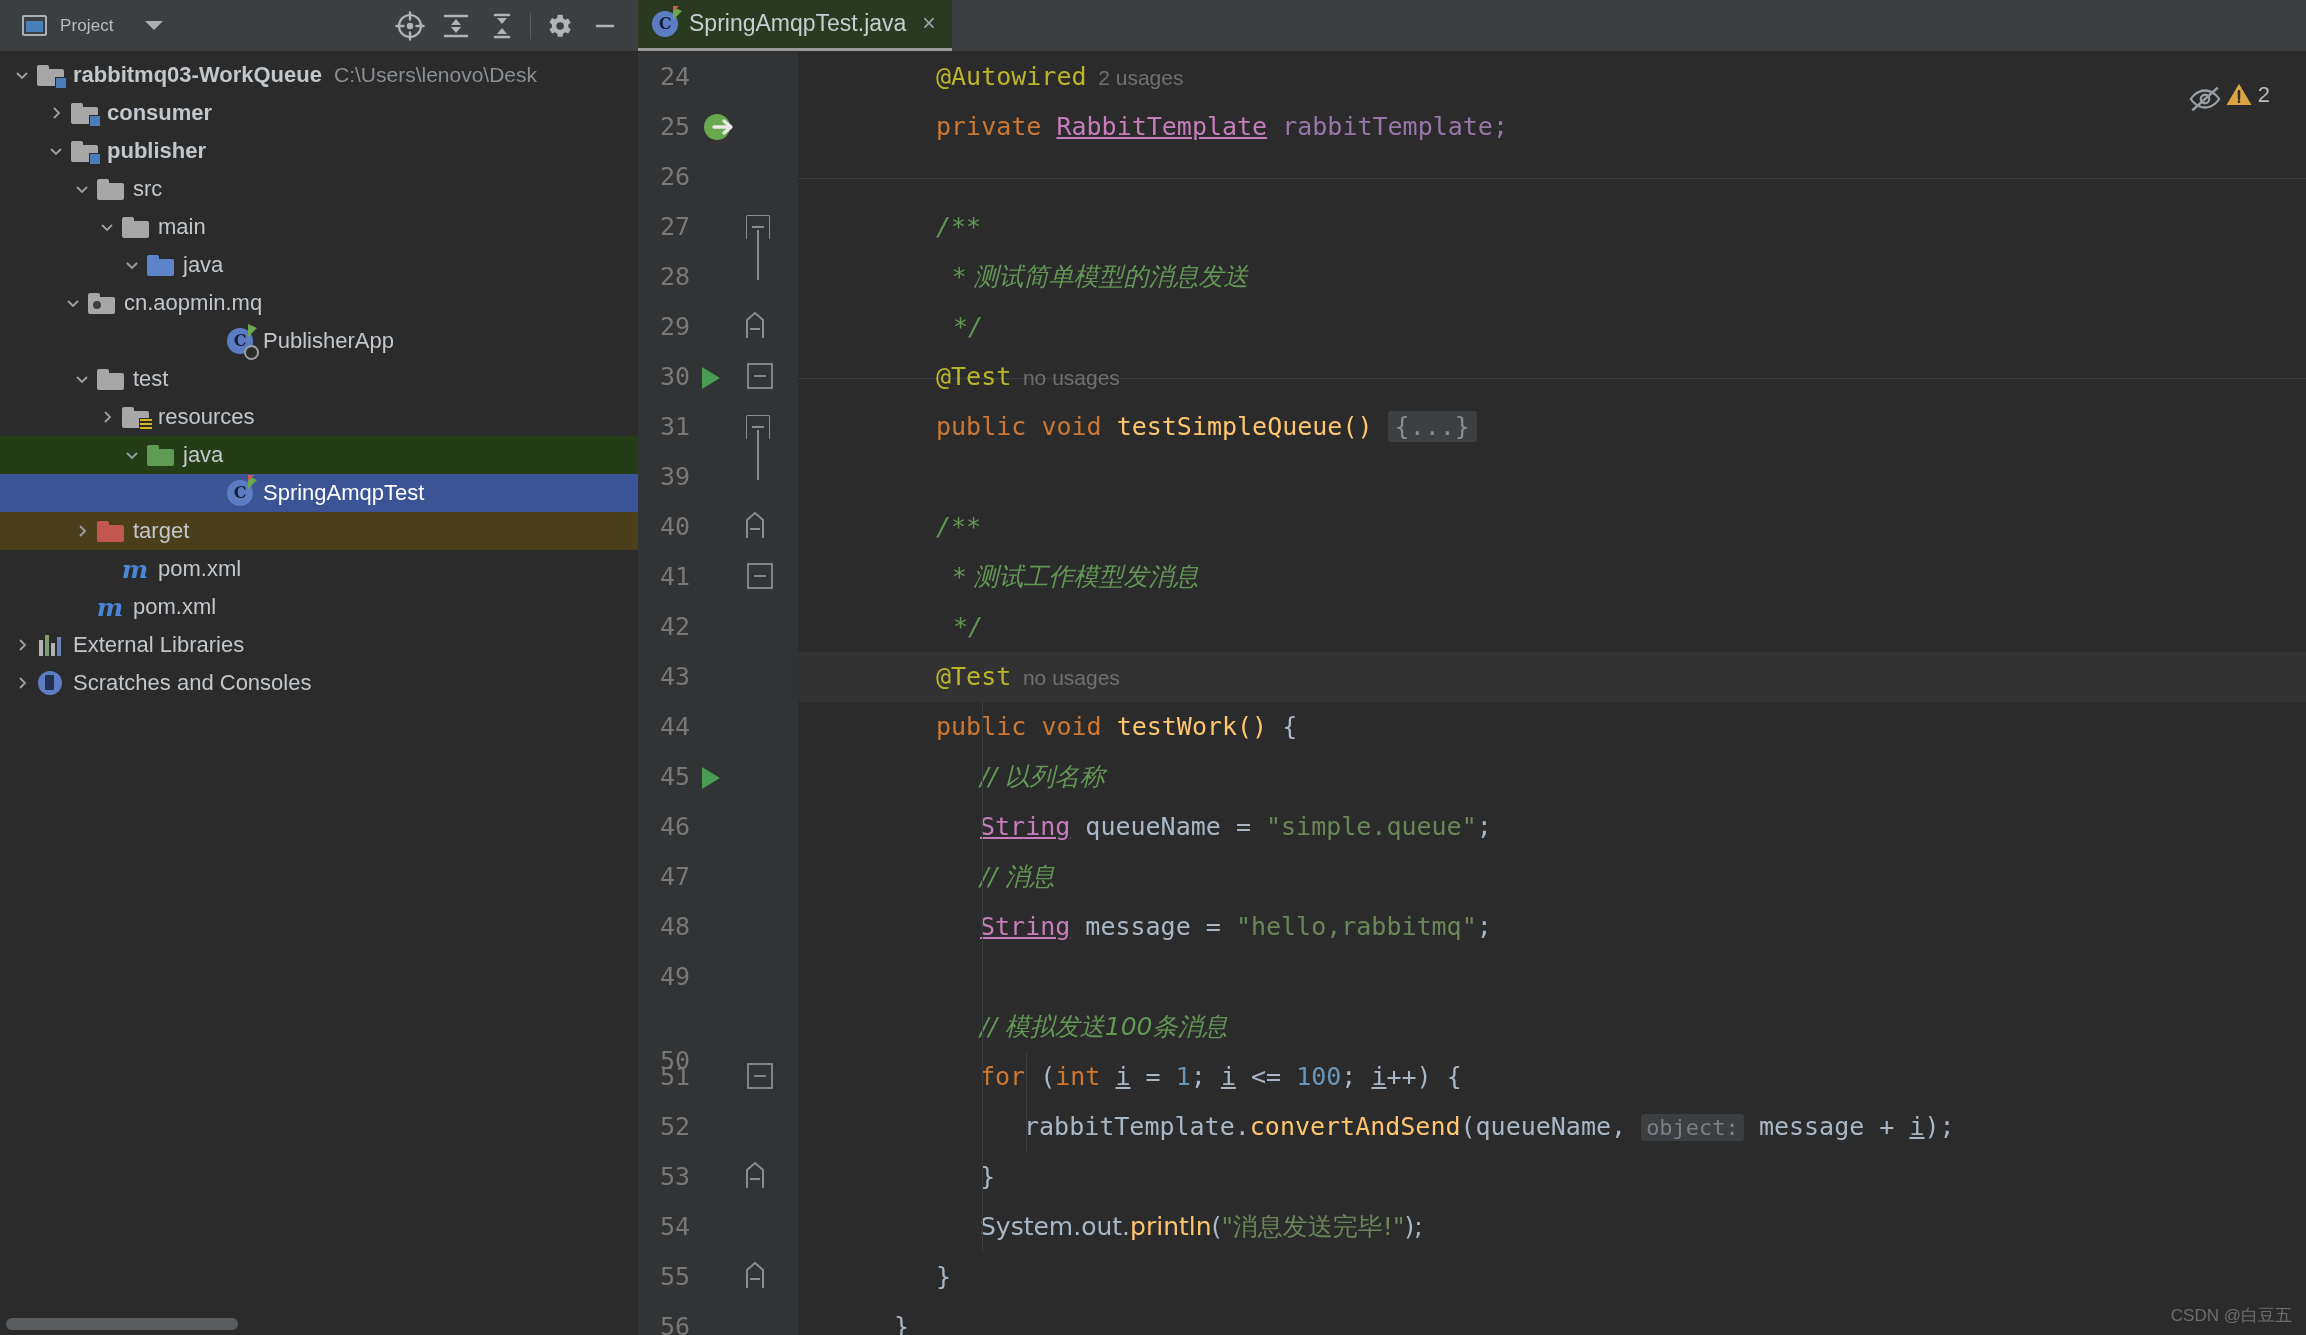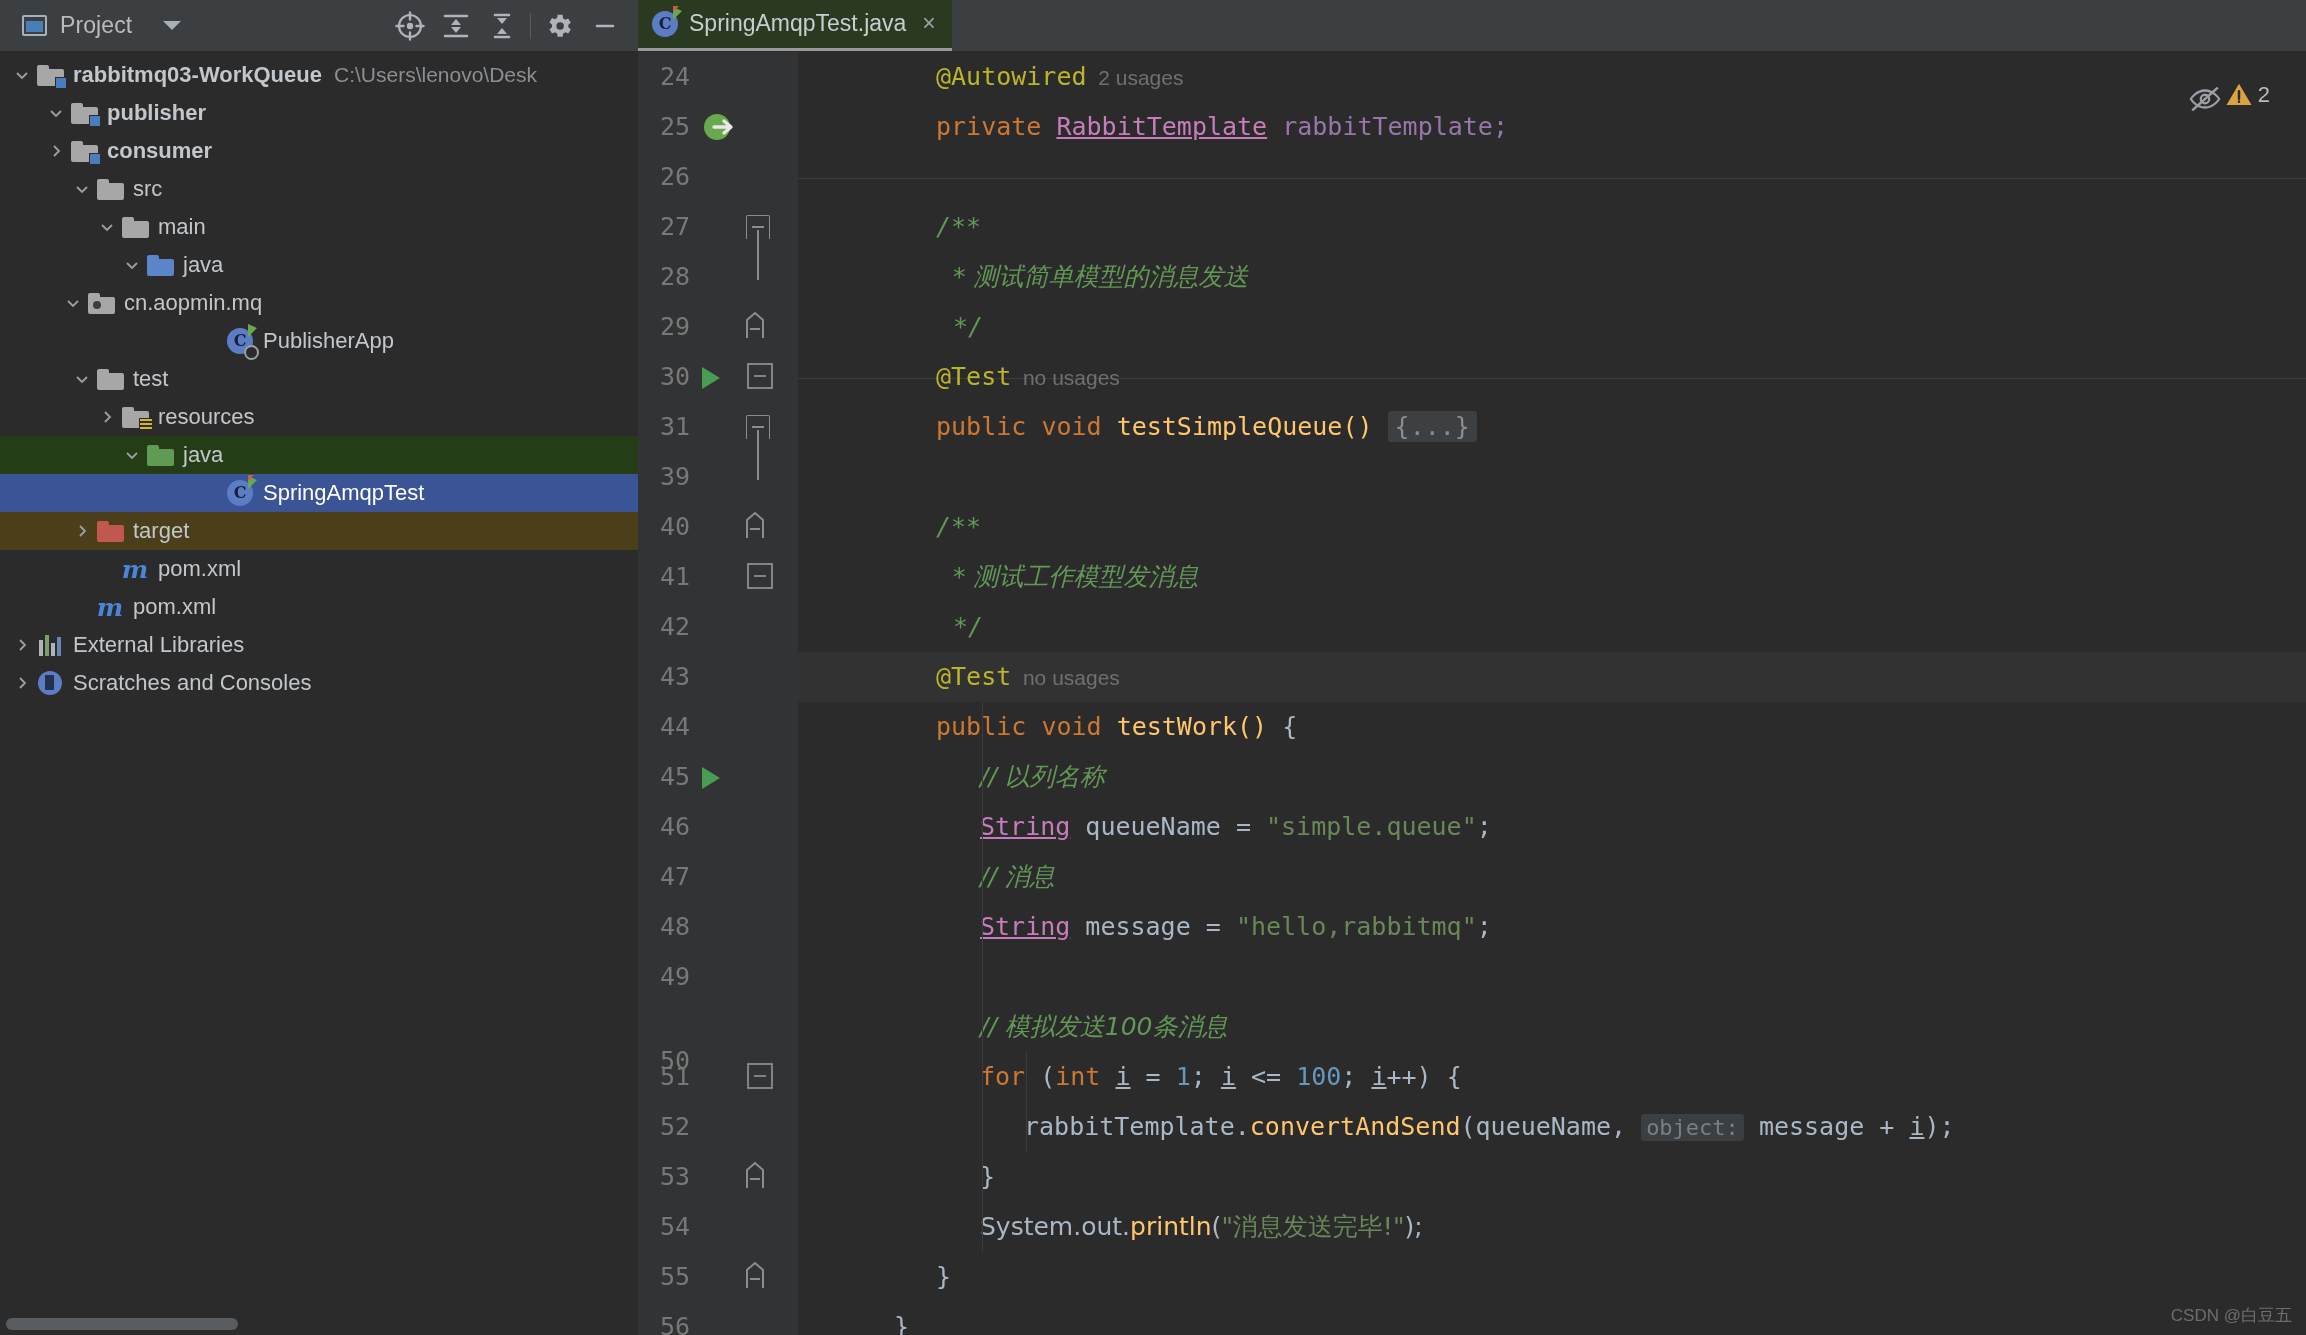--- a/index.html
+++ b/index.html
@@ -13,21 +13,21 @@
 
   
   .topbar { display:flex; height:52px; flex:0 0 52px; background:#3c3f41; }
   .tb-left {
     width:638px; flex:0 0 638px; display:flex; align-items:center;
     background:#3c3f41; border-bottom:1px solid #2b2b2b; position:relative;
   }
   .proj-btn { display:flex; align-items:center; gap:13px; margin-left:22px; cursor:default; }
   .proj-icon { width:25px; height:21px; border:2px solid #a9b0b6; border-radius:2px; position:relative; background:#3c3f41; }
   .proj-icon::after { content:""; position:absolute; left:2px; top:4px; right:2px; bottom:2px; background:#4a7ebb; }
-  .proj-label { font-size:23px; color:#bbbbbb; letter-spacing:.1px; }
+  .proj-label { font-size:17px; color:#bbbbbb; letter-spacing:.1px; }
   .caret-down { width:0;height:0; border-left:9px solid transparent; border-right:9px solid transparent; border-top:9px solid #a9b0b6; margin-left:18px; }
   .tb-icons { position:absolute; right:10px; top:0; bottom:0; display:flex; align-items:center; gap:0; }
   .tb-ico { width:46px; height:40px; display:flex; align-items:center; justify-content:center; }
   .tb-sep { width:1px; height:26px; background:#5a5d5f; margin:0 5px; }
 
   
   .tb-right { flex:1; background:#3c3f41; display:flex; align-items:flex-end; border-bottom:1px solid #2b2b2b; }
   .tab {
     display:flex; align-items:center; gap:11px;
     height:52px; padding:0 16px 0 14px; background:#2a3a20;
@@ -227,47 +227,47 @@
                 <span class="mod-badge"></span>
               </span>
             </span>
           <span class="row-label bold">rabbitmq03-WorkQueue</span>
           <span class="row-sub">C:\Users\lenovo\Desk</span>
         </div>
 
         <div class="row" style="padding-left:44px">
           <span class="arrow">
               <svg width="16" height="16" viewBox="0 0 16 16">
-                <path d="M3 6l5 5 5-5" fill="none" stroke="#9aa0a6" stroke-width="1.8"></path>
+                <path d="M6 3l5 5-5 5" fill="none" stroke="#9aa0a6" stroke-width="1.8"></path>
               </svg>
             </span>
           <span class="ico">
               <span class="folder f-gray">
                 <span class="ft"></span>
                 <span class="fb"></span>
                 <span class="mod-badge"></span>
               </span>
             </span>
+          <span class="row-label bold">consumer</span>
+        </div>
+
+        <div class="row" style="padding-left:44px">
+          <span class="arrow">
+              <svg width="16" height="16" viewBox="0 0 16 16">
+                <path d="M3 6l5 5 5-5" fill="none" stroke="#9aa0a6" stroke-width="1.8"></path>
+              </svg>
+            </span>
+          <span class="ico">
+              <span class="folder f-gray">
+                <span class="ft"></span>
+                <span class="fb"></span>
+                <span class="mod-badge"></span>
+              </span>
+            </span>
           <span class="row-label bold">publisher</span>
-        </div>
-
-        <div class="row" style="padding-left:44px">
-          <span class="arrow">
-              <svg width="16" height="16" viewBox="0 0 16 16">
-                <path d="M6 3l5 5-5 5" fill="none" stroke="#9aa0a6" stroke-width="1.8"></path>
-              </svg>
-            </span>
-          <span class="ico">
-              <span class="folder f-gray">
-                <span class="ft"></span>
-                <span class="fb"></span>
-                <span class="mod-badge"></span>
-              </span>
-            </span>
-          <span class="row-label bold">consumer</span>
         </div>
 
         <div class="row" style="padding-left:70px">
           <span class="arrow">
               <svg width="16" height="16" viewBox="0 0 16 16">
                 <path d="M3 6l5 5 5-5" fill="none" stroke="#9aa0a6" stroke-width="1.8"></path>
               </svg>
             </span>
           <span class="ico">
               <span class="folder f-gray">

